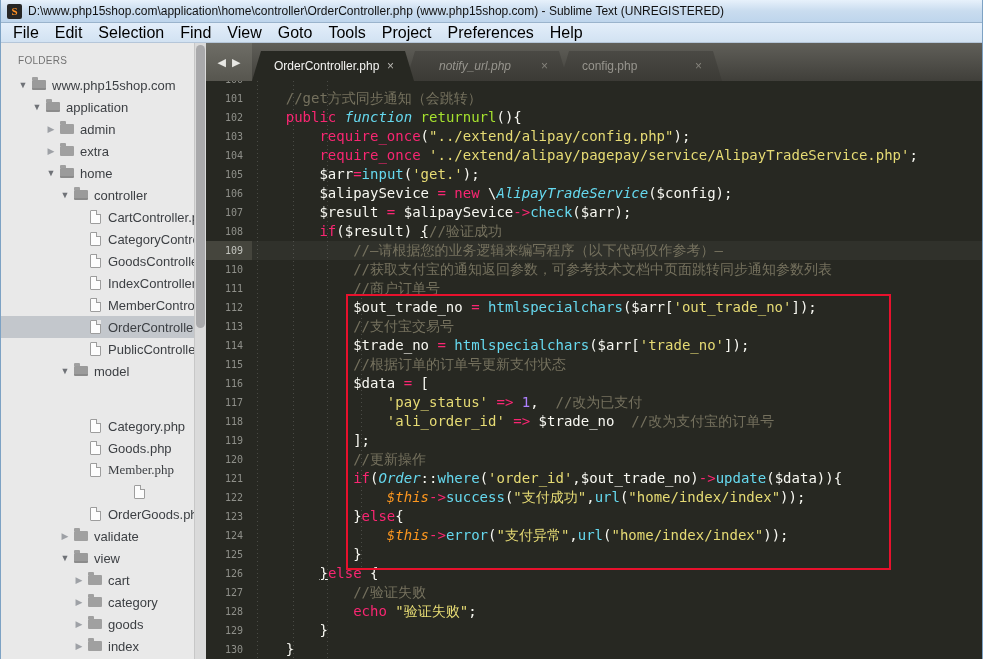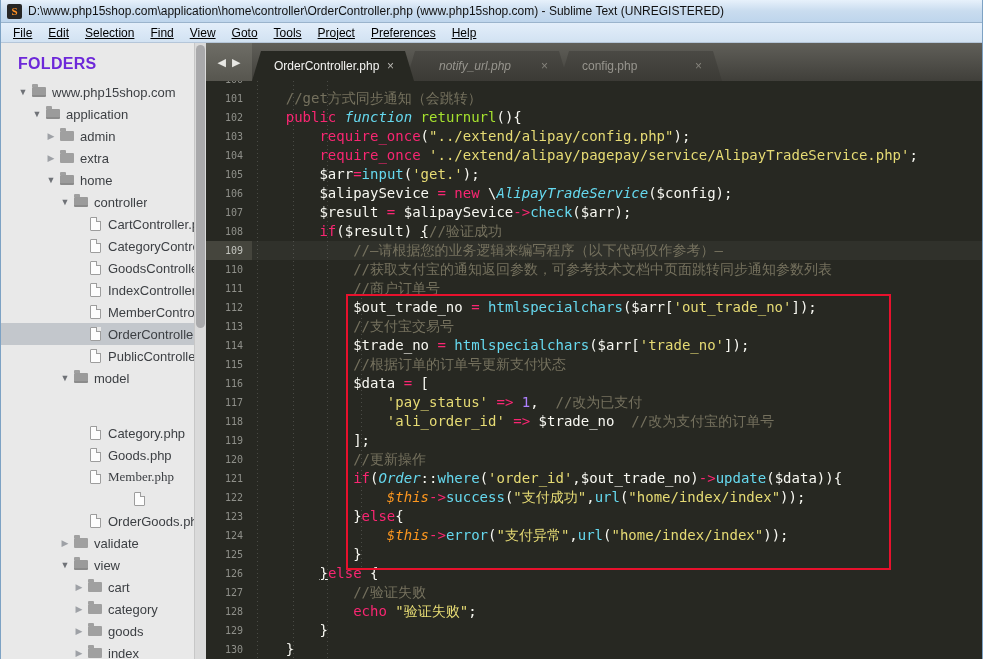--- a/index.html
+++ b/index.html
@@ -8,28 +8,28 @@
 
   .window { width:983px; height:659px; display:flex; flex-direction:column; background:#2e2e29; border-left:1px solid #7da2c4; border-right:1px solid #7da2c4; }
 
   
   .titlebar { height:23px; flex:0 0 23px; background:linear-gradient(#e7f1fb,#c9dcef 50%,#bed5ec); display:flex; align-items:center; padding:0 6px; border-bottom:1px solid #9ab3cc; }
   .app-icon { width:15px; height:15px; background:#262626; border-radius:2px; color:#ff9124; font-weight:bold; font-size:11px; line-height:15px; text-align:center; margin-right:6px; flex:0 0 15px; font-family:"Liberation Serif", serif; }
   .title-text { font-size:12px; color:#111; white-space:nowrap; overflow:hidden; }
 
   
   .menubar { height:20px; flex:0 0 20px; background:linear-gradient(#e3eefa,#d2e2f2); display:flex; align-items:center; padding-left:4px; border-bottom:1px solid #b5c6d9; }
-  .menu-item { font-size:12px; color:#000; padding:2px 8px; cursor:default;text-decoration:underline; }
+  .menu-item { font-size:16px; color:#000; padding:2px 8px; cursor:default; }
 
   
   .main { flex:1; display:flex; overflow:hidden; }
 
   
   .sidebar { width:205px; flex:0 0 205px; background:#e9e9e9; position:relative; overflow:hidden; }
-  .folders-header { font-size:16px; font-weight:bold; color:#6d28d9; padding:12px 0 8px 17px; letter-spacing:.3px; }
+  .folders-header { font-size:10px; font-weight:normal; color:#737373; padding:12px 0 8px 17px; letter-spacing:.3px; }
   .tree-row { height:22px; display:flex; align-items:center; white-space:nowrap; overflow:hidden; font-size:13px; color:#3c3f43; cursor:default; }
   .tree-row.selected { background:#c3c7cc; }
   .tri { width:10px; flex:0 0 10px; margin-right:3px; font-size:9px; color:#6f7277; text-align:center; }
   .tri.closed { color:#9ea1a6; }
   .ico { flex:0 0 16px; margin-right:5px; display:flex; align-items:center; justify-content:center; height:16px; }
   .folder-shape { width:14px; height:10px; background:#a0a0a0; border-radius:1px; position:relative; }
   .folder-shape::before { content:""; position:absolute; top:-3px; left:0; width:6px; height:3px; background:#a0a0a0; border-radius:1px 1px 0 0; }
   .folder-shape.open { background:#9b9b9b; border-bottom:2px solid #8b8b8b; }
   .file-shape { width:11px; height:14px; background:#fdfdfd; border:1px solid #9d9d9d; border-radius:1px; position:relative; }
   .file-shape::before { content:""; position:absolute; top:-1px; right:-1px; width:4px; height:4px; background:#e9e9e9; border-left:1px solid #9d9d9d; border-bottom:1px solid #9d9d9d; }

